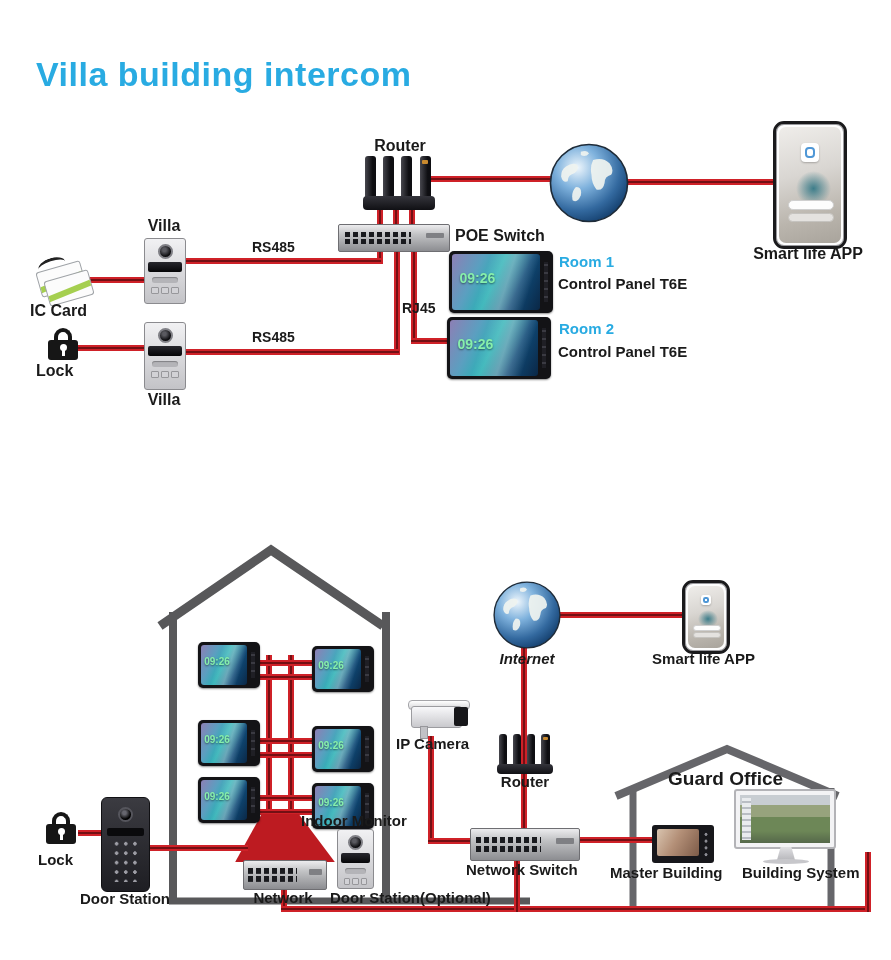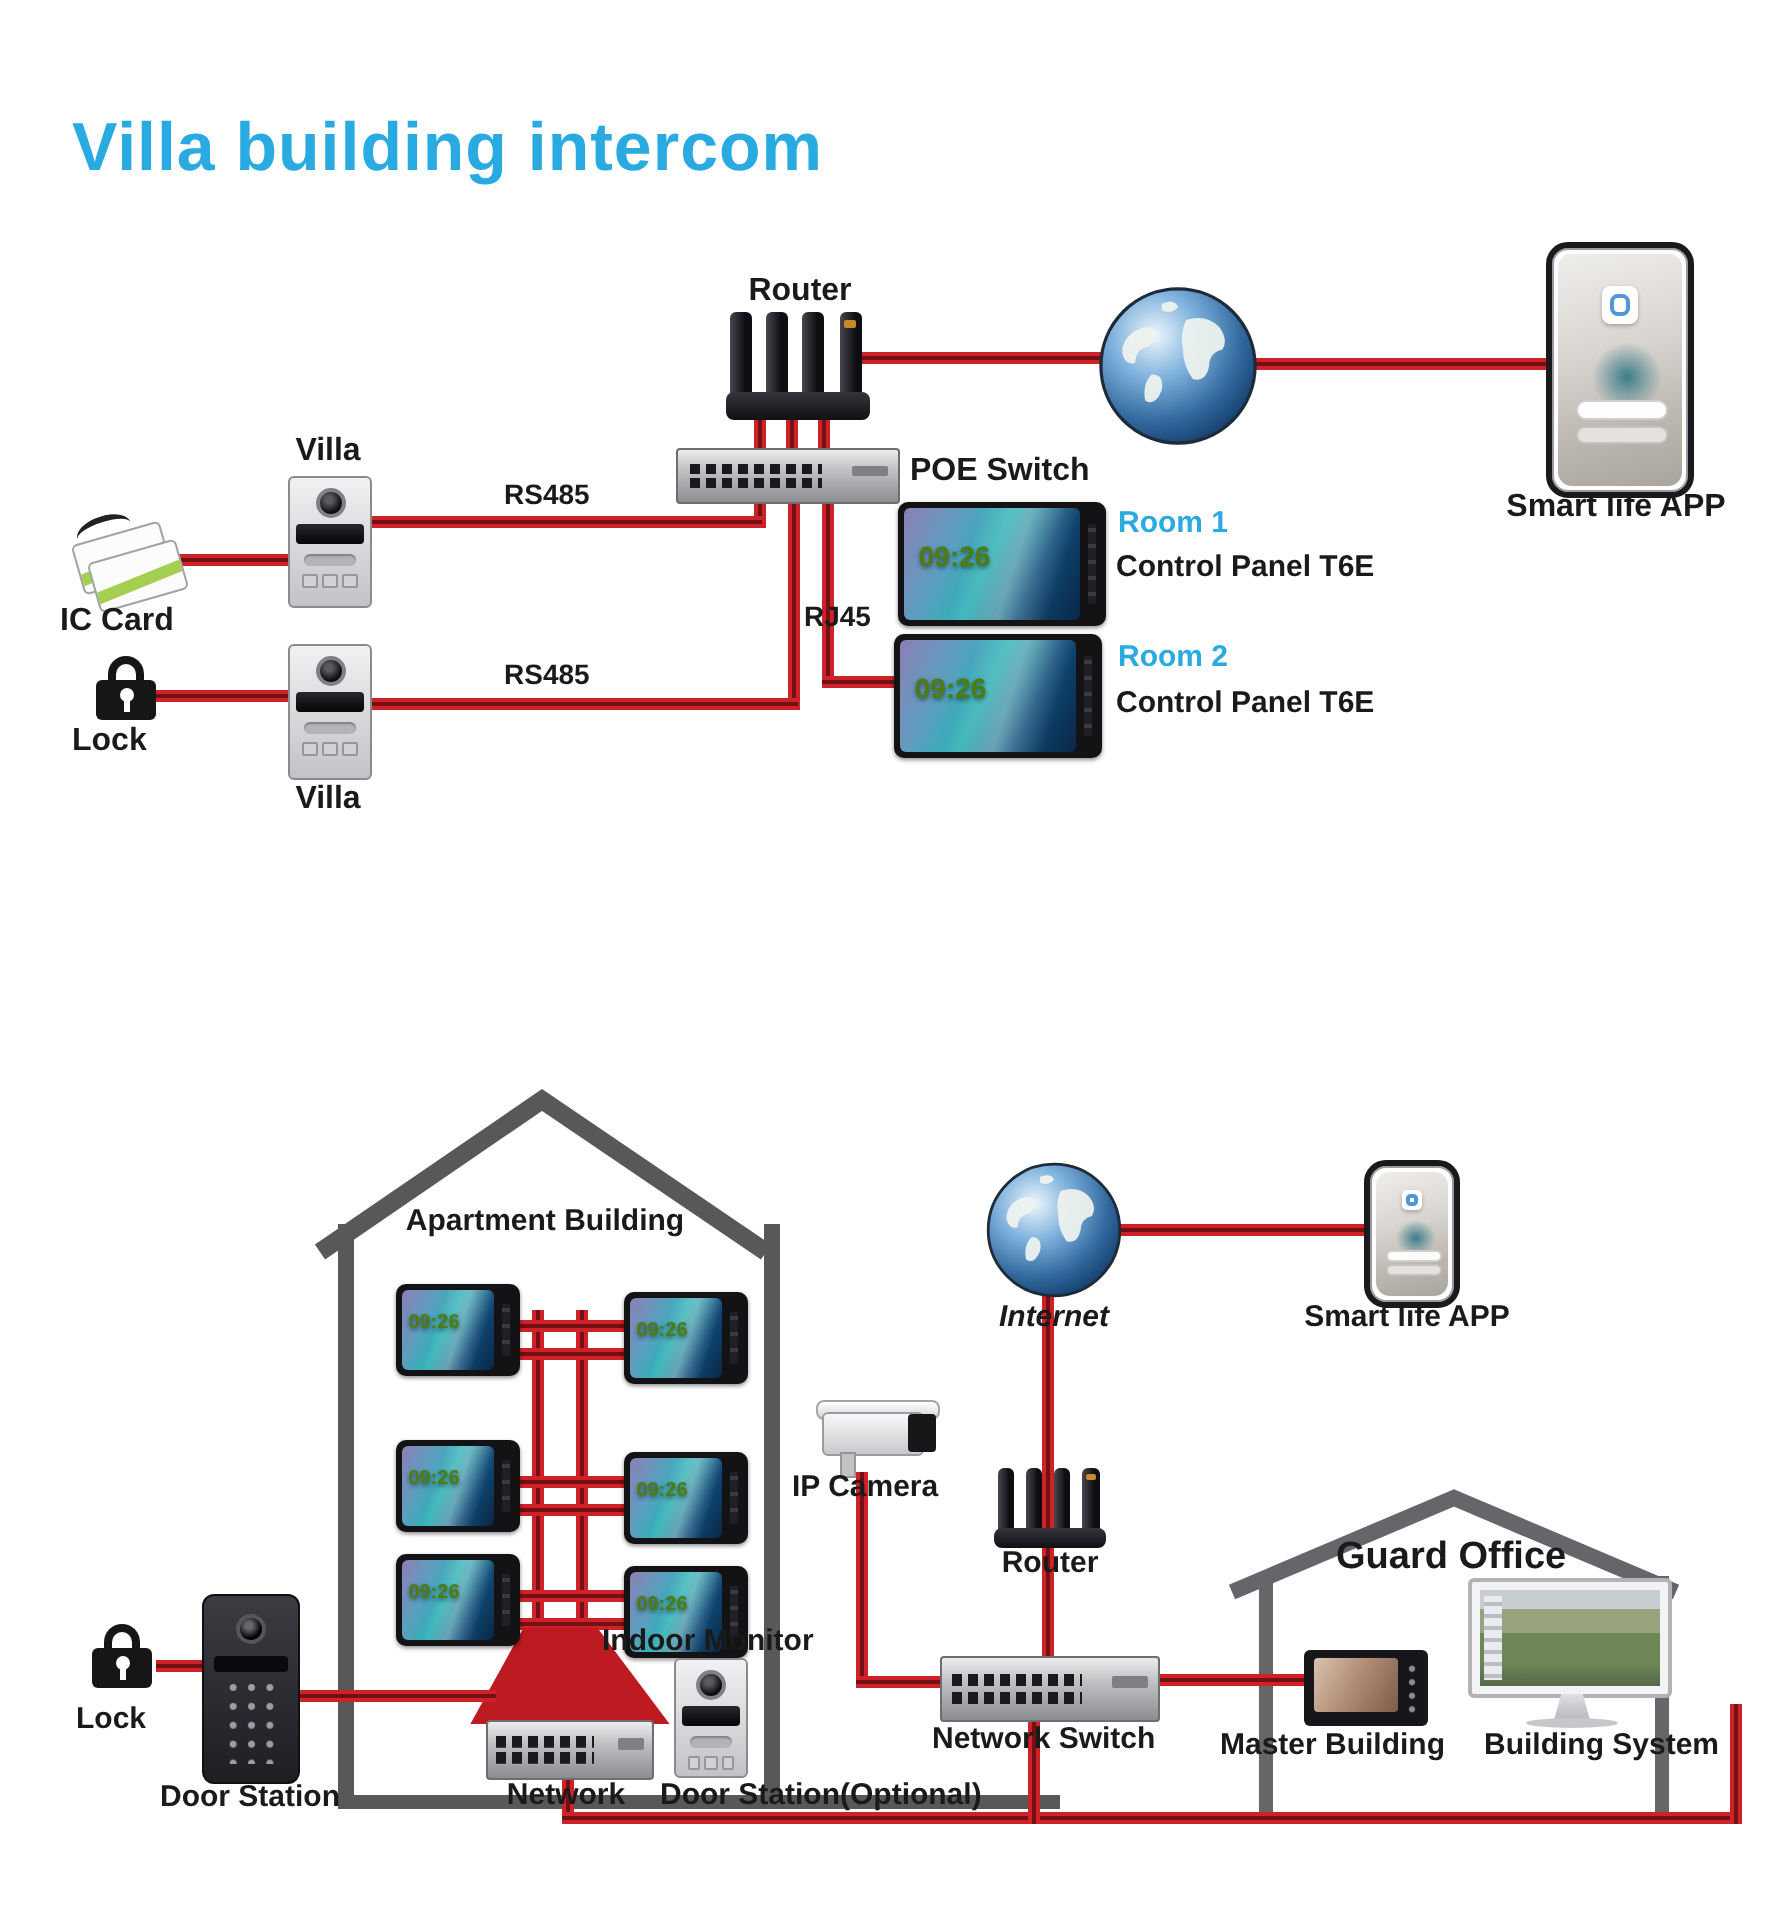--- a/index.html
+++ b/index.html
@@ -66,21 +66,21 @@
   .tds-kp{position:absolute;left:22%;right:22%;top:44%;bottom:10%;
           background-image:radial-gradient(circle,#9d9da5 1.5px,rgba(0,0,0,0) 2px);background-size:34% 22%;}
   
   .cpanel{background:#131316;border-radius:5px;box-shadow:0 1px 2px rgba(0,0,0,.45);}
   .cp-scr{position:absolute;left:3px;top:3px;bottom:3px;right:13px;border-radius:3px;overflow:hidden;
           background:linear-gradient(115deg,#8d7fb5 0%,#5b9fc0 28%,#2ab0b4 48%,#0f4a77 72%,#0a2746 100%);}
   .cp-scr::after{content:"";position:absolute;left:35%;top:-20%;width:55%;height:140%;transform:rotate(18deg);
           background:linear-gradient(90deg,rgba(255,255,255,0),rgba(255,255,255,.35) 50%,rgba(255,255,255,0));}
   .cp-bez{position:absolute;right:3px;top:8%;bottom:8%;width:8px;border-radius:2px;background:#1f1f25;
           background-image:repeating-linear-gradient(to bottom,#3a3a42 0 2px,rgba(0,0,0,0) 2px 8px);background-clip:content-box;padding:6px 2px;box-sizing:border-box;}
-  .cp-time{position:absolute;left:10%;top:30%;z-index:1;color:#4d7c0f;font-weight:bold;text-shadow:0 1px 2px rgba(0,0,0,.5);}
+  .cp-time{position:absolute;left:10%;top:30%;z-index:1;color:#86efac;font-weight:bold;text-shadow:0 1px 2px rgba(0,0,0,.5);}
   
   .cam-hood{position:absolute;left:0;top:2px;width:100%;height:8px;background:linear-gradient(#ffffff,#d5d5d7);border:1px solid #a5a5a9;border-radius:4px;}
   .cam-body{position:absolute;left:3px;top:8px;width:82%;height:20px;background:linear-gradient(#f8f8fa,#c9c9cd);border:1px solid #9c9ca0;border-radius:3px;}
   .cam-lens{position:absolute;right:0;top:9px;width:14px;height:19px;background:#17171a;border-radius:2px;}
   .cam-mnt{position:absolute;left:12px;top:28px;width:6px;height:11px;background:#c2c2c6;border:1px solid #97979b;}
   
   .master{background:#17171b;border-radius:3px;}
   .m-scr{position:absolute;left:5px;top:4px;right:15px;bottom:7px;border-radius:2px;
          background:linear-gradient(120deg,#d9c4af 0%,#b38f77 45%,#7d5b48 100%);}
   .m-btns{position:absolute;right:4px;top:6px;bottom:6px;width:8px;
@@ -228,21 +228,20 @@
   <div class="dev cpanel" style="left:447px;top:317px;width:104px;height:62px;">
     <div class="cp-scr"></div>
     <div class="cp-time" style="font-size:14px;">09:26</div>
     <div class="cp-bez"></div>
   </div>
   <div class="lbl lg cyan" style="left:559px;top:253px;">Room 1</div>
   <div class="lbl lg" style="left:558px;top:275px;">Control Panel T6E</div>
   <div class="lbl lg cyan" style="left:559px;top:320px;">Room 2</div>
   <div class="lbl lg" style="left:558px;top:343px;">Control Panel T6E</div>
 
-  <div class="lbl lg ctr" style="left:180px;top:602px;width:185px;">Apartment Building</div>
 
   <div class="lv" style="left:266px;top:655px;height:163px;"></div>
   <div class="lv" style="left:288px;top:655px;height:163px;"></div>
   <div class="lh" style="left:260px;top:660px;width:52px;"></div>
   <div class="lh" style="left:260px;top:674px;width:52px;"></div>
   <div class="lh" style="left:260px;top:738px;width:52px;"></div>
   <div class="lh" style="left:260px;top:752px;width:52px;"></div>
   <div class="lh" style="left:260px;top:795px;width:52px;"></div>
   <div class="lh" style="left:260px;top:809px;width:52px;"></div>
   <div class="trap" style="left:232px;top:814px;width:106px;height:48px;"></div>

